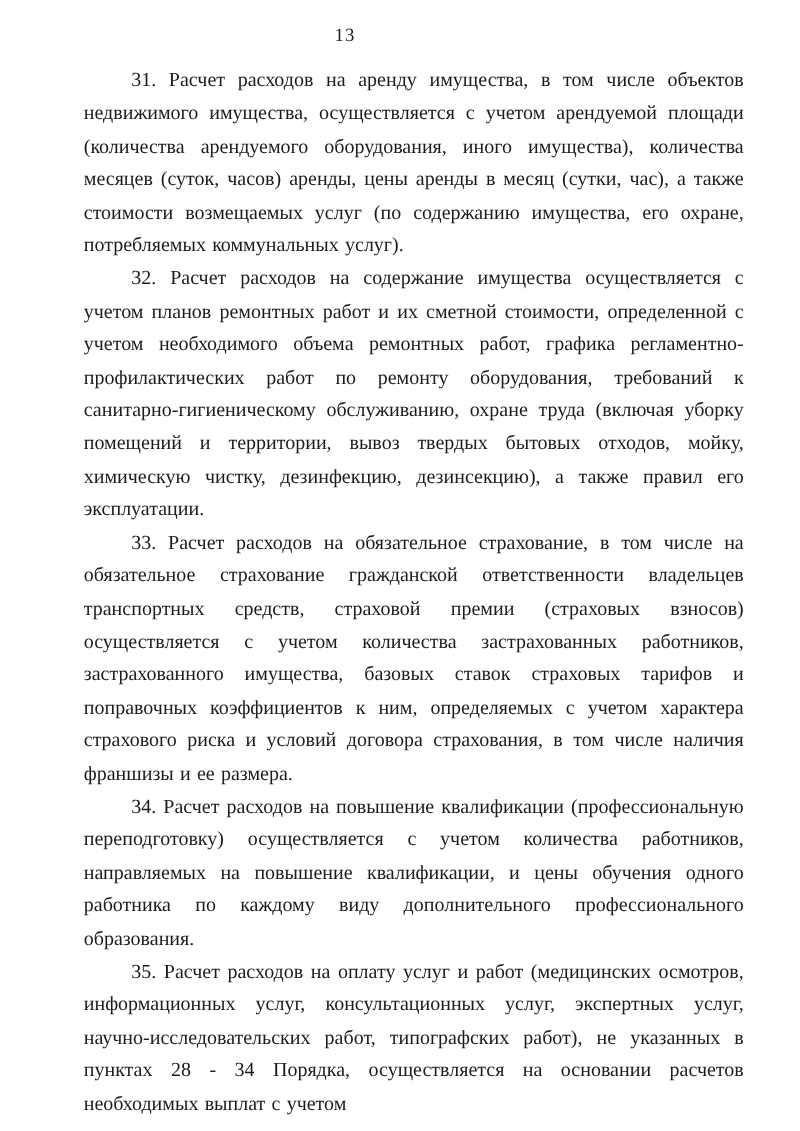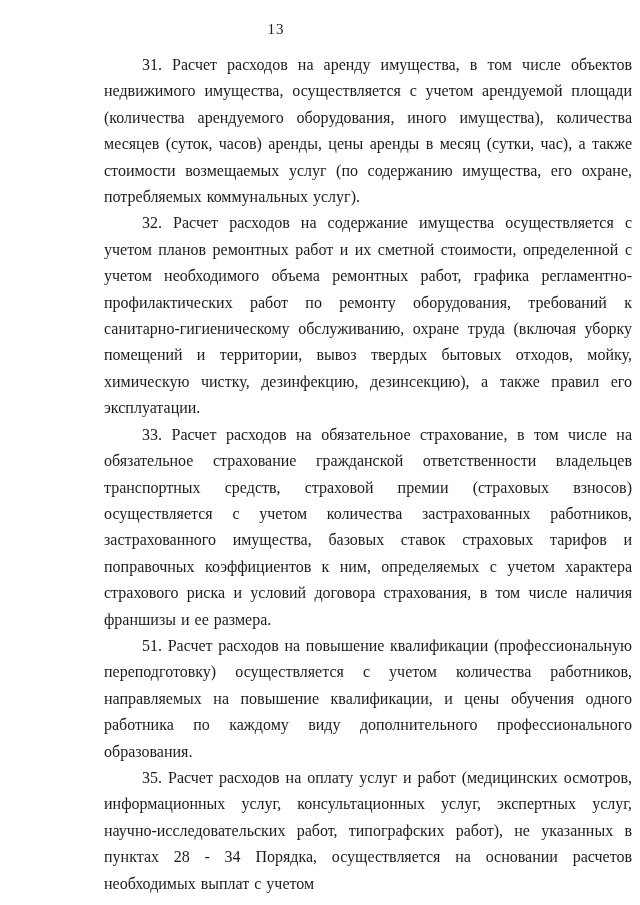--- a/index.html
+++ b/index.html
@@ -13,21 +13,21 @@
     font-family: "Liberation Serif", "DejaVu Serif", serif;
     color: #1b1b1b;
     position: relative;
     overflow: hidden;
   }
   .page {
     position: relative;
     width: 552px;
     height: 905px;
     box-sizing: border-box;
-    padding: 52px 35px 0 104px;
+    padding: 52px 35px 0 67px;
   }
   .page-number {
     position: absolute;
     top: 21px;
     left: 0;
     right: 0;
     text-align: center;
     font-size: 15px;
     letter-spacing: 1px;
   }
@@ -50,16 +50,16 @@
 </head>
 <body>
 
 <div class="page">
   <div class="page-number">13</div>
 
   <div class="content">
     <p class="para">31. Расчет расходов на аренду имущества, в том числе объектов недвижимого имущества, осуществляется с учетом арендуемой площади (количества арендуемого оборудования, иного имущества), количества месяцев (суток, часов) аренды, цены аренды в месяц (сутки, час), а также стоимости возмещаемых услуг (по содержанию имущества, его охране, потребляемых коммунальных услуг).</p>
     <p class="para">32. Расчет расходов на содержание имущества осуществляется с учетом планов ремонтных работ и их сметной стоимости, определенной с учетом необходимого объема ремонтных работ, графика регламентно-профилактических работ по ремонту оборудования, требований к санитарно-гигиеническому обслуживанию, охране труда (включая уборку помещений и территории, вывоз твердых бытовых отходов, мойку, химическую чистку, дезинфекцию, дезинсекцию), а также правил его эксплуатации.</p>
     <p class="para">33. Расчет расходов на обязательное страхование, в том числе на обязательное страхование гражданской ответственности владельцев транспортных средств, страховой премии (страховых взносов) осуществляется с учетом количества застрахованных работников, застрахованного имущества, базовых ставок страховых тарифов и поправочных коэффициентов к ним, определяемых с учетом характера страхового риска и условий договора страхования, в том числе наличия франшизы и ее размера.</p>
-    <p class="para">51. Расчет расходов на повышение квалификации (профессиональную переподготовку) осуществляется с учетом количества работников, направляемых на повышение квалификации, и цены обучения одного работника по каждому виду дополнительного профессионального образования.</p>
+    <p class="para">34. Расчет расходов на повышение квалификации (профессиональную переподготовку) осуществляется с учетом количества работников, направляемых на повышение квалификации, и цены обучения одного работника по каждому виду дополнительного профессионального образования.</p>
     <p class="para">35. Расчет расходов на оплату услуг и работ (медицинских осмотров, информационных услуг, консультационных услуг, экспертных услуг, научно-исследовательских работ, типографских работ), не указанных в пунктах 28 - 34 Порядка, осуществляется на основании расчетов необходимых выплат с учетом</p>
   </div>
 </div>
 
 </body></html>

